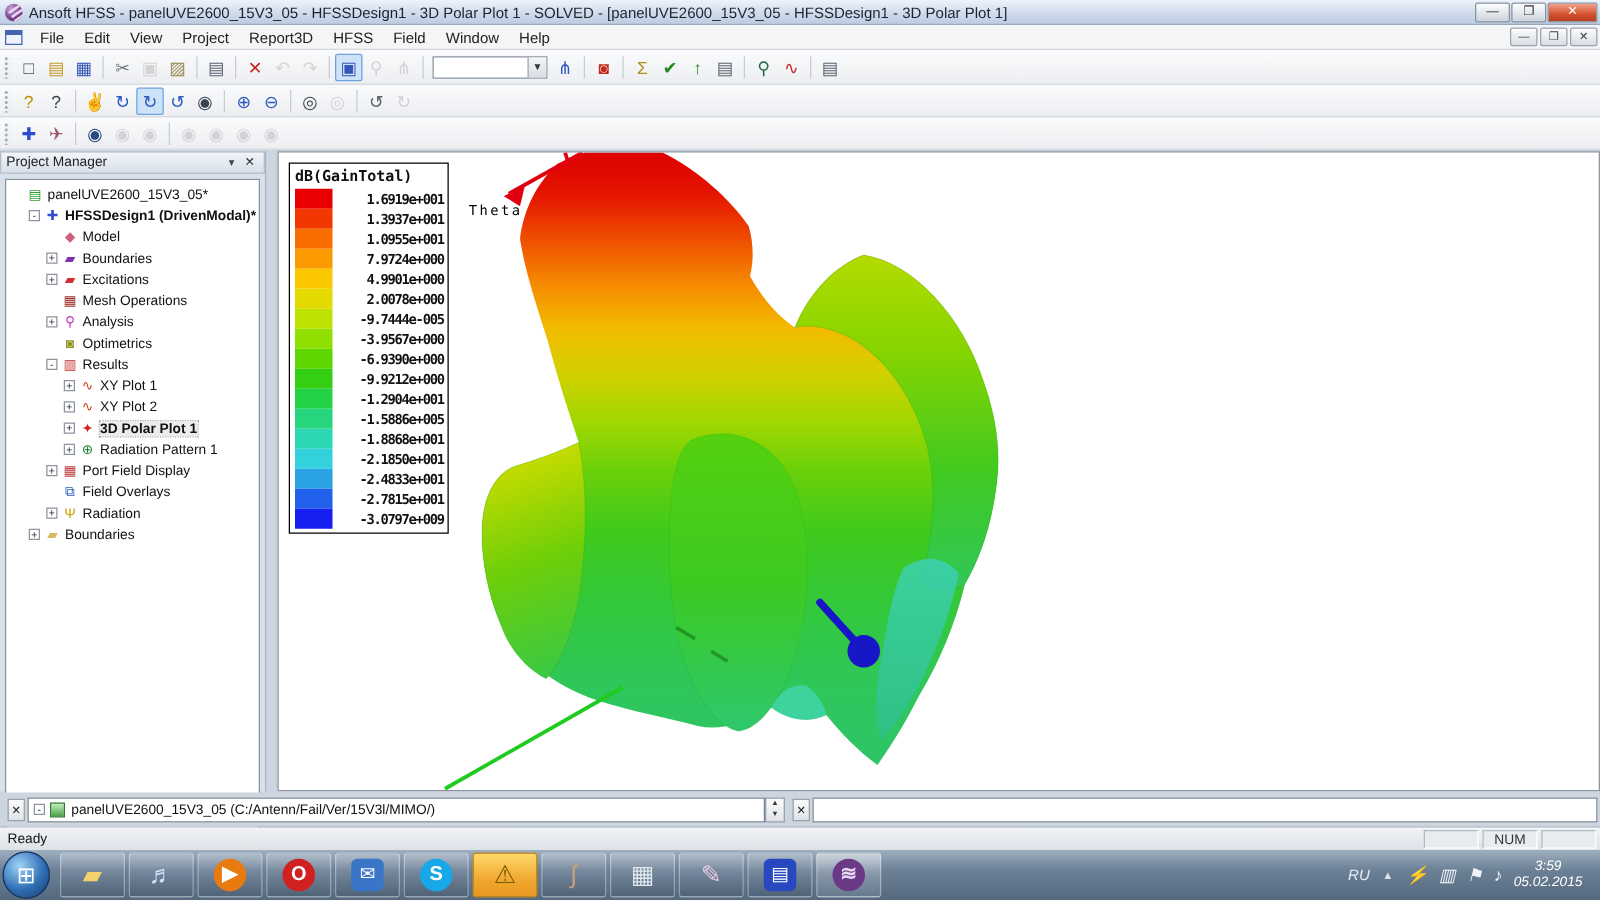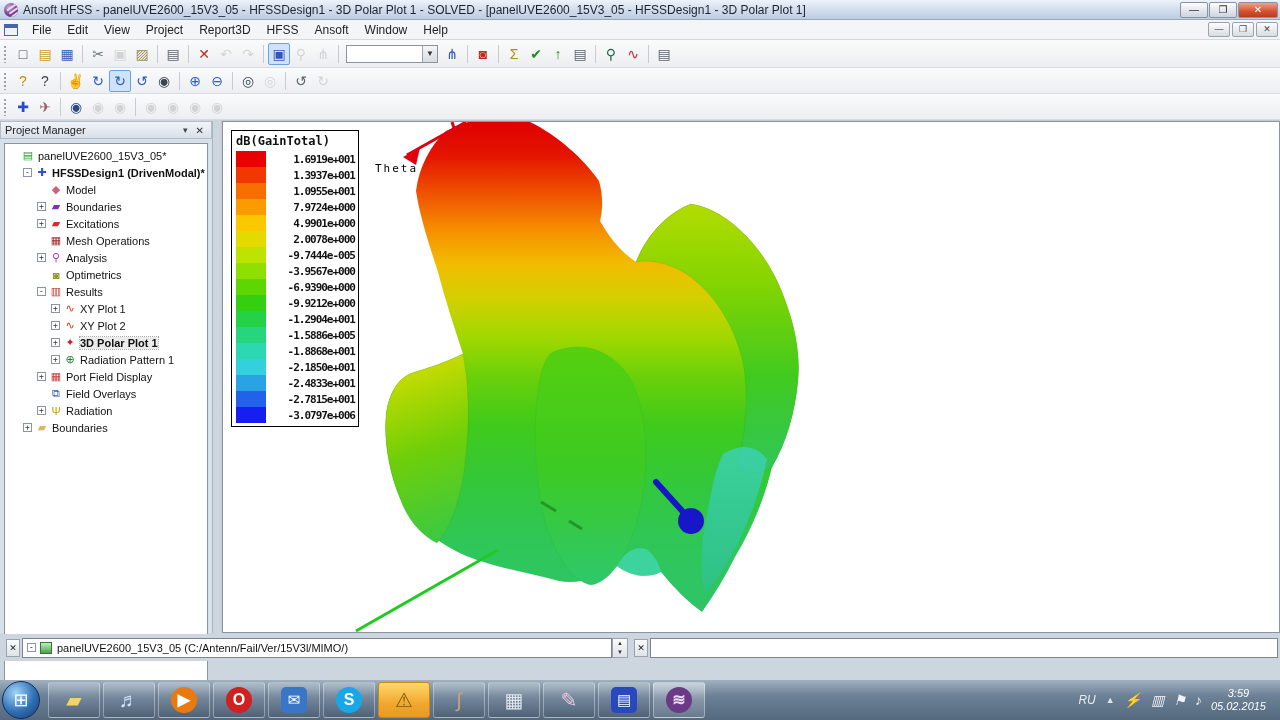--- a/index.html
+++ b/index.html
@@ -141,21 +141,21 @@
     <span id="title-text">Ansoft HFSS - panelUVE2600_15V3_05 - HFSSDesign1 - 3D Polar Plot 1 - SOLVED - [panelUVE2600_15V3_05 - HFSSDesign1 - 3D Polar Plot 1]</span>
     <span class="win-controls">
       <span class="win-btn">—</span>
       <span class="win-btn">❐</span>
       <span class="win-btn close">✕</span>
     </span>
   </div>
 
   <div id="menubar">
     <span id="mdi-doc-icon"></span>
-    <span id="menu-items"><span class="menu-item">File</span><span class="menu-item">Edit</span><span class="menu-item">View</span><span class="menu-item">Project</span><span class="menu-item">Report3D</span><span class="menu-item">HFSS</span><span class="menu-item">Ansoft</span><span class="menu-item">Window</span><span class="menu-item">Help</span></span>
+    <span id="menu-items"><span class="menu-item">File</span><span class="menu-item">Edit</span><span class="menu-item">View</span><span class="menu-item">Project</span><span class="menu-item">Report3D</span><span class="menu-item">HFSS</span><span class="menu-item">Field</span><span class="menu-item">Window</span><span class="menu-item">Help</span></span>
     <span class="spacer"></span>
     <span class="mdi-btn">—</span>
     <span class="mdi-btn">❐</span>
     <span class="mdi-btn">✕</span>
   </div>
 
   <div id="tb1" class="toolbar">
       <span class="tb-handle"></span>
       <span class="tb-btn" style="color: rgb(70, 80, 92);">□</span>
       <span class="tb-btn" style="color: rgb(200, 154, 40);">▤</span>
@@ -394,21 +394,21 @@
           <div class="leg-row">
             <span class="leg-swatch" style="background: rgb(42, 163, 228);"></span>
             <span class="leg-val">-2.4833e+001</span>
           </div>
           <div class="leg-row">
             <span class="leg-swatch" style="background: rgb(33, 97, 235);"></span>
             <span class="leg-val">-2.7815e+001</span>
           </div>
           <div class="leg-row">
             <span class="leg-swatch" style="background: rgb(23, 30, 242);"></span>
-            <span class="leg-val">-3.0797e+006</span>
+            <span class="leg-val">-3.0797e+009</span>
           </div>
         </div>
     </div>
     <div id="theta-label">Theta</div>
 
     <svg id="pattern-svg" width="1058" height="512" viewBox="0 0 1058 512">
       <defs>
         <linearGradient id="gradMain" gradientUnits="userSpaceOnUse" x1="0" y1="0" x2="0" y2="490">
           <stop offset="0" stop-color="#dd0000"></stop>
           <stop offset="0.07" stop-color="#e51500"></stop>
@@ -495,20 +495,28 @@
       <span id="proj-path-text">panelUVE2600_15V3_05 (C:/Antenn/Fail/Ver/15V3l/MIMO/)</span>
     </div>
     <div id="path-spinner">
       <div>▲</div>
       <div>▼</div>
     </div>
     <span class="dock-x">✕</span>
     <div id="msg-field"></div>
   </div>
 
+  <div id="statusbar">
+    <span id="status-ready">Ready</span>
+    <span id="status-cells" style="display:flex;">
+        <span class="status-cell"></span>
+        <span class="status-cell">NUM</span>
+        <span class="status-cell"></span>
+      </span>
+  </div>
 
   <div id="taskbar">
     <div id="start-orb">⊞</div>
     <div id="tb-apps" style="display:flex;">
         <div class="task-app">
           <span class="app-glyph" style="color: rgb(242, 210, 106);">▰</span>
         </div>
         <div class="task-app">
           <span class="app-glyph" style="color: rgb(207, 228, 250);">♬</span>
         </div>

